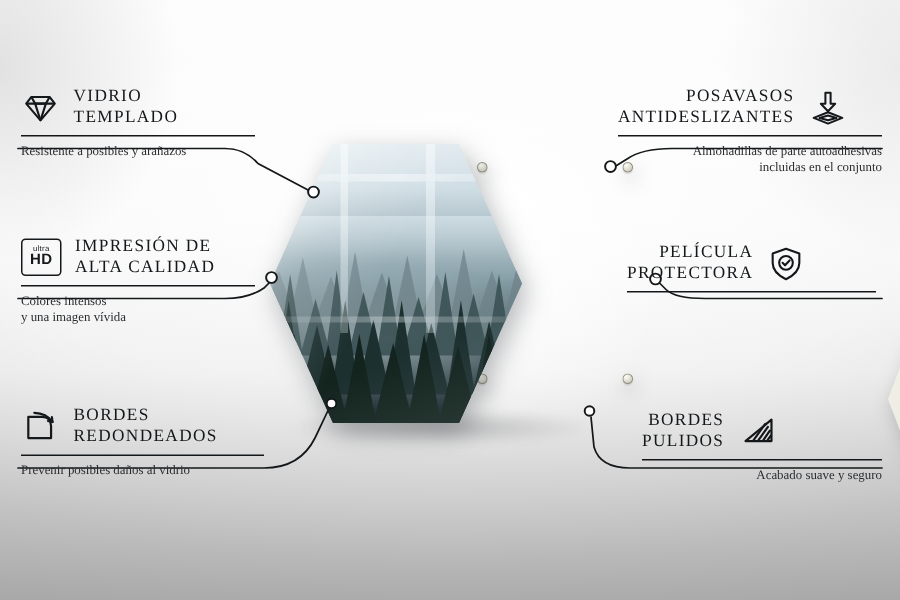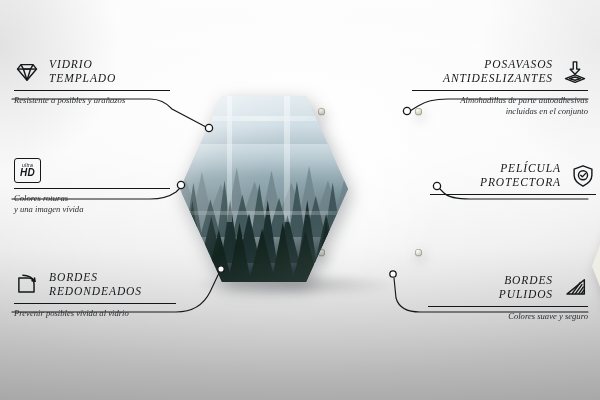--- a/index.html
+++ b/index.html
@@ -1,21 +1,21 @@
 <!DOCTYPE html>
 <html><head>
 <meta charset="utf-8">
 <style>
   html,body{margin:0;padding:0;}
   body{
     width:600px;height:400px;overflow:hidden;
     font-family:"Liberation Serif", serif;
     background:#fff;
   }
-  #stage{position:relative;width:600px;height:400px;overflow:hidden;font-style:italic;}
+  #stage{position:relative;width:600px;height:400px;overflow:hidden;}
 
   
   .bg-base{position:absolute;inset:0;
     background:linear-gradient(to bottom,#fbfbfb 0%,#f7f7f7 38%,#eaeaea 62%,#c9c9c9 82%,#ababab 100%);}
   .bg-vignette{position:absolute;inset:0;
     background:radial-gradient(120% 85% at 50% 30%, rgba(255,255,255,.92) 0%, rgba(255,255,255,.35) 45%, rgba(190,190,190,.18) 75%, rgba(150,150,150,.30) 100%);}
   .bg-corner-l{position:absolute;left:0;top:0;width:190px;height:230px;
     background:radial-gradient(90% 80% at 0% 20%, rgba(205,205,205,.55) 0%, rgba(205,205,205,0) 70%);}
   .bg-corner-r{position:absolute;right:0;top:0;width:190px;height:230px;
     background:radial-gradient(90% 80% at 100% 20%, rgba(205,205,205,.35) 0%, rgba(205,205,205,0) 70%);}
@@ -78,21 +78,21 @@
   .ground-shadow{position:absolute;left:168px;top:268px;width:280px;height:34px;
     background:radial-gradient(50% 50% at 45% 50%, rgba(110,112,115,.42) 0%, rgba(110,112,115,0) 72%);
     filter:blur(3px);}
 
   
   .connectors{position:absolute;inset:0;}
 
   
   .feat{position:absolute;}
   .feat .head{display:flex;align-items:center;gap:9px;}
-  .feat.right .head{justify-content:flex-end;}
+  .feat.right .head{justify-content:flex-start;}
   .feat .ttl{font-size:11.5px;line-height:13.5px;letter-spacing:.9px;color:#15181a;
     text-transform:uppercase;white-space:pre-line;font-weight:400;}
   .feat.right .ttl{text-align:right;}
   .feat .rule{height:0;border-top:1.15px solid #14171a;margin-top:5px;}
   .feat .sub{font-size:8.6px;line-height:10.6px;color:#2a2d30;margin-top:4px;white-space:pre-line;}
   .feat.right .sub{text-align:right;}
 
   .ico{width:26px;height:26px;flex:0 0 26px;display:block;}
   .badge-hd{width:25px;height:23px;flex:0 0 25px;border:1.3px solid #15181a;border-radius:3px;
     display:flex;flex-direction:column;align-items:center;justify-content:center;line-height:1;}
@@ -233,56 +233,58 @@
     <div class="rule"></div>
     <div class="sub">Resistente a posibles y arañazos</div>
   </div>
 
   <div class="feat left" style="left:14px;top:158px;width:156px;">
     <div class="head">
       <div class="badge-hd">
         <span class="u">ultra</span>
         <span class="h">HD</span>
       </div>
-    </div>
-    <div class="rule"></div>
-    <div class="sub">Colores roturas
+      <div class="ttl">IMPRESIÓN DE
+ALTA CALIDAD</div>
+    </div>
+    <div class="rule"></div>
+    <div class="sub">Colores intensos
 y una imagen vívida</div>
   </div>
 
   <div class="feat left" style="left:14px;top:271px;width:162px;">
     <div class="head">
       <svg class="ico" viewBox="0 0 24 24" fill="none" stroke="#15181a" stroke-width="1.35" stroke-linecap="round" stroke-linejoin="round">
         <path d="M4.5 5.5 H13 Q18.5 5.5 18.5 11 V18.5 H4.5 Z"></path>
         <path d="M8.2 3.0 Q15.6 3.2 19.4 8.6"></path>
         <path d="M19.4 8.6 L16.6 8.0 M19.4 8.6 L19.0 5.6"></path>
       </svg>
       <div class="ttl">BORDES
 REDONDEADOS</div>
     </div>
     <div class="rule"></div>
-    <div class="sub">Prevenir posibles vívida al vidrio</div>
+    <div class="sub">Prevenir posibles daños al vidrio</div>
   </div>
 
   <div class="feat right" style="right:12px;top:58px;width:176px;">
     <div class="head">
       <div class="ttl">POSAVASOS
 ANTIDESLIZANTES</div>
       <svg class="ico" viewBox="0 0 24 24" fill="none" stroke="#15181a" stroke-width="1.25" stroke-linejoin="round">
         <path d="M10.4 2.6 H13.6 V9.4 H16.4 L12 14.0 L7.6 9.4 H10.4 Z"></path>
         <path d="M12 14.6 L20.8 18.1 L12 21.6 L3.2 18.1 Z"></path>
         <path d="M12 16.6 L17.2 18.1 L12 19.6 L6.8 18.1 Z"></path>
       </svg>
     </div>
     <div class="rule"></div>
     <div class="sub">Almohadillas de parte autoadhesivas
 incluidas en el conjunto</div>
   </div>
 
-  <div class="feat right" style="right:4px;top:162px;width:166px;">
+  <div class="feat right" style="right:16px;top:162px;width:166px;">
     <div class="head">
       <div class="ttl">PELÍCULA
 PROTECTORA</div>
       <svg class="ico" viewBox="0 0 24 24" fill="none" stroke="#15181a" stroke-width="1.3" stroke-linecap="round" stroke-linejoin="round">
         <path d="M12 2.6 L20.2 5.6 V11.4 Q20.2 17.4 12 21.4 Q3.8 17.4 3.8 11.4 V5.6 Z"></path>
         <circle cx="12" cy="11.3" r="4.2"></circle>
         <path d="M9.9 11.3 L11.4 12.8 L14.2 9.8"></path>
       </svg>
     </div>
     <div class="rule"></div>
@@ -294,16 +296,16 @@
 PULIDOS</div>
       <svg class="ico" viewBox="0 0 24 24" fill="none" stroke="#15181a" stroke-width="1.35" stroke-linecap="round">
         <path d="M20.6 4.4 L20.6 17.6 L4.6 17.6 Z" stroke-linejoin="round"></path>
         <path d="M9.6 17.0 L16.8 7.0"></path>
         <path d="M12.6 17.0 L18.4 8.9"></path>
         <path d="M15.6 17.0 L19.6 11.2"></path>
         <path d="M18.2 17.0 L20.2 14.2"></path>
       </svg>
     </div>
     <div class="rule"></div>
-    <div class="sub">Colores suave y seguro</div>
+    <div class="sub">Acabado suave y seguro</div>
   </div>
 
 </div>
 
 </body></html>

